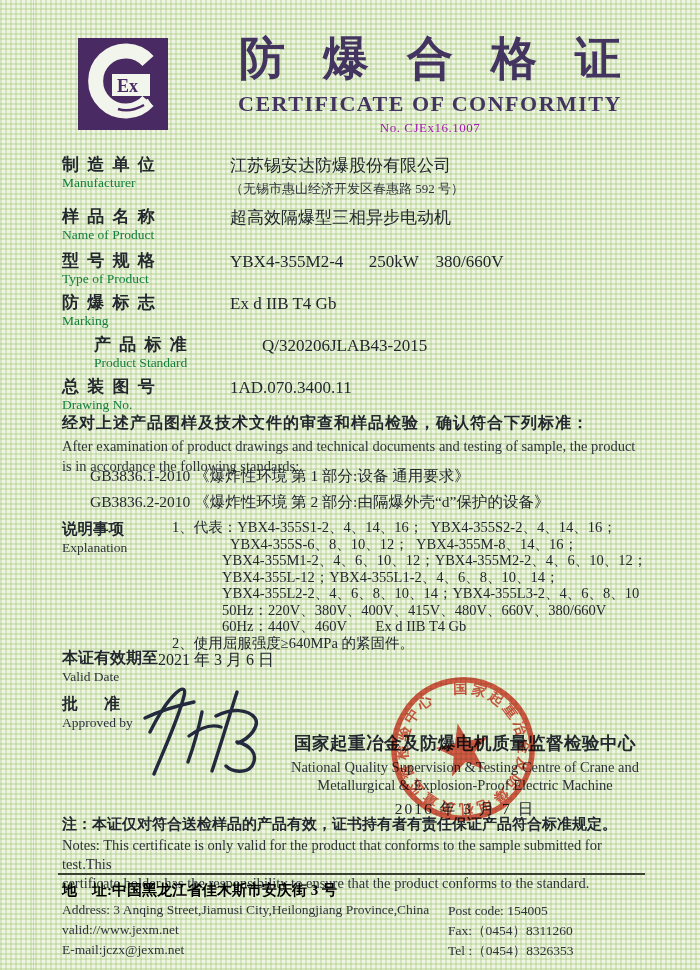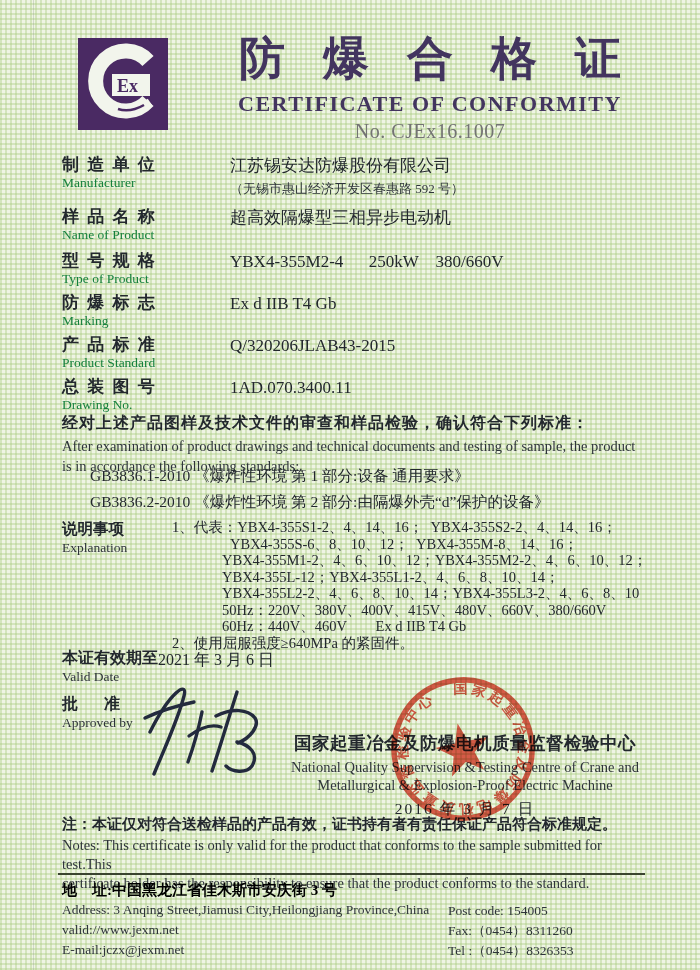--- a/index.html
+++ b/index.html
@@ -13,21 +13,21 @@
       repeating-linear-gradient(90deg, rgba(168,203,126,.38) 0 2px, rgba(255,255,255,0) 2px 5px);
   }
   .abs{position:absolute;}
   .scan-line{position:absolute;left:33px;top:0;width:1px;height:970px;background:rgba(120,130,120,.25);}
 
   
   .logo-box{left:78px;top:38px;width:90px;height:92px;}
   .title-block{left:180px;top:34px;width:500px;text-align:center;}
   .title-cn{font-size:46px;font-weight:bold;letter-spacing:38px;color:#43355f;white-space:nowrap;text-indent:38px;line-height:1.1;}
   .title-en{font-size:22px;color:#43355f;letter-spacing:1.5px;margin-top:6px;font-weight:bold;}
-  .cert-no{font-size:20px;color:#737373;margin-top:3px;letter-spacing:.5px;}
+  .cert-no{font-size:13px;color:#a21caf;margin-top:3px;letter-spacing:.5px;}
 
   
   .frow{position:absolute;left:62px;width:580px;display:flex;}
   .flabel{width:168px;flex:none;}
   .flabel .cn{font-size:17px;font-weight:bold;color:#23282e;letter-spacing:2px;line-height:1.15;}
   .flabel .en{font-size:13.5px;color:#15803d;line-height:1.2;}
   .fval{padding-top:1px;}
   .fval .v{font-size:17px;color:#23282e;white-space:pre;line-height:1.2;}
   .fval .v2{font-size:13px;color:#2e343a;margin-top:4px;white-space:pre;}
 
@@ -131,21 +131,21 @@
 <div class="frow" style="top:293px;">
   <div class="flabel">
     <div class="cn">防 爆 标 志</div>
     <div class="en">Marking</div>
   </div>
   <div class="fval">
     <div class="v">Ex d IIB T4 Gb</div>
   </div>
 </div>
 
-<div class="frow" style="top:335px;">
+<div class="frow" style="top:335px;padding-left:32px;">
   <div class="flabel">
     <div class="cn">产 品 标 准</div>
     <div class="en">Product Standard</div>
   </div>
   <div class="fval">
     <div class="v">Q/320206JLAB43-2015</div>
   </div>
 </div>
 
 <div class="frow" style="top:377px;">

